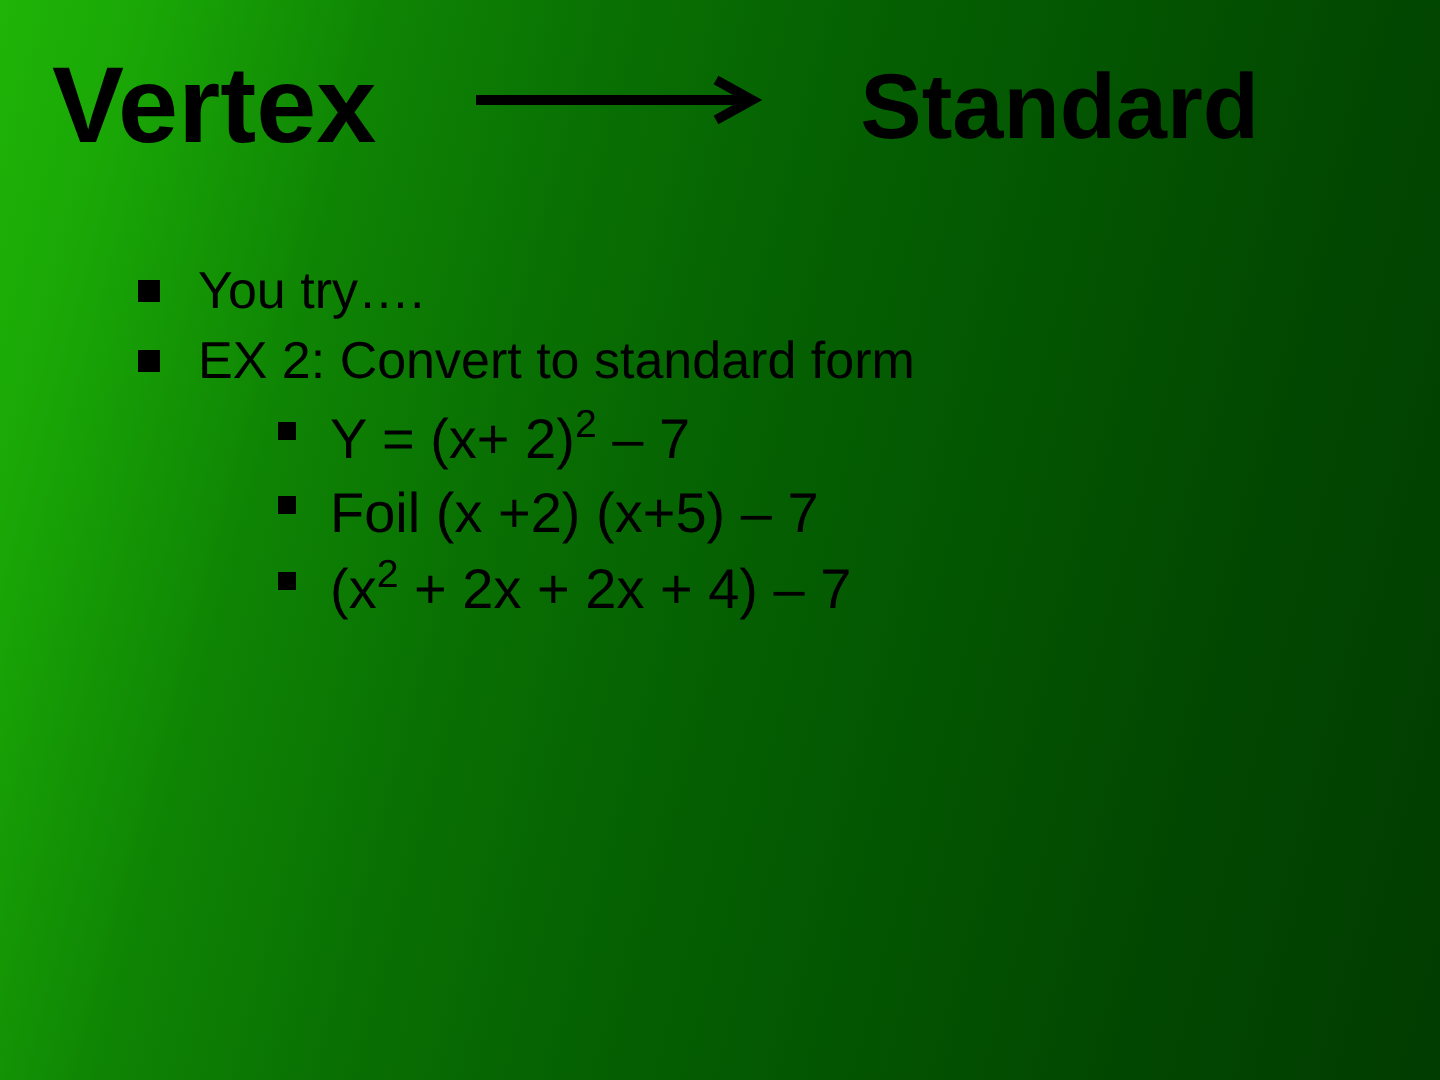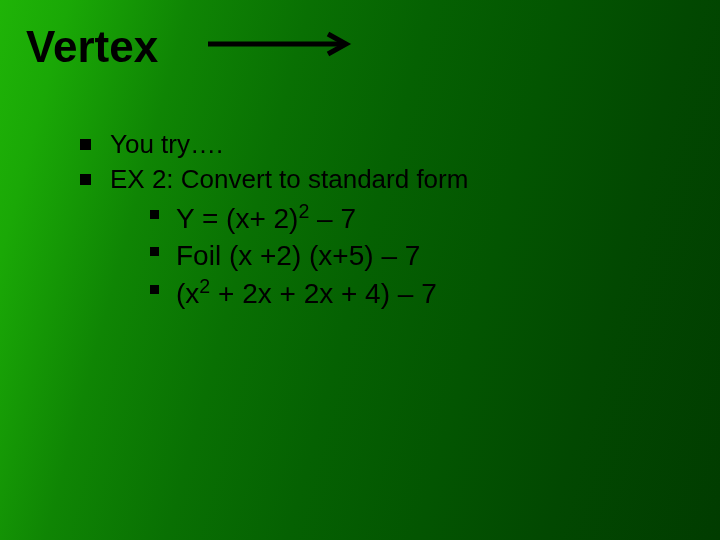--- a/index.html
+++ b/index.html
@@ -19,42 +19,42 @@
   }
   .title-row {
     display: flex;
     align-items: center;
     padding-top: 22px;
     padding-left: 26px;
   }
   .title-left {
     font-family: "Arial Black", Arial, sans-serif;
     font-weight: 900;
-    font-size: 44px;
+    font-size: 54px;
     color: #000;
     letter-spacing: 0px;
     margin-right: 48px;
   }
   .arrow-svg {
     margin-top: -6px;
     margin-right: 44px;
   }
   .title-right {
     font-family: "Arial Black", Arial, sans-serif;
     font-weight: 900;
     font-size: 46px;
     color: #000;
     letter-spacing: 0px;
   }
   .body {
     padding-top: 44px;
     padding-left: 68px;
   }
   .level1 {
-    margin: 12px;
+    margin: 1px;
     padding: 0;
     list-style: none;
   }
   .level1 > li {
     position: relative;
     font-size: 26px;
     color: #000;
     line-height: 1.28;
     padding-left: 30px;
     margin-bottom: 2px;
@@ -103,20 +103,21 @@
 <body>
 
 <div class="slide">
 
   <div class="title-row">
     <div class="title-left">Vertex</div>
     <svg class="arrow-svg" width="150" height="28">
       <line x1="2" y1="14" x2="138" y2="14" stroke="#000" stroke-width="5"></line>
       <polyline points="122,4 140,14 122,24" fill="none" stroke="#000" stroke-width="5"></polyline>
     </svg>
+    <div class="title-right">Standard</div>
   </div>
 
   <div class="body">
     <ul class="level1">
       <li><span>You try….</span></li>
       <li><span>EX 2: Convert to standard form</span>
         <ul class="level2">
           <li><span>Y = (x+ 2)</span><sup>2</sup><span> – 7</span></li>
           <li><span>Foil (x +2) (x+5) – 7</span></li>
           <li><span>(x</span><sup>2</sup><span> + 2x + 2x + 4) – 7</span></li>

